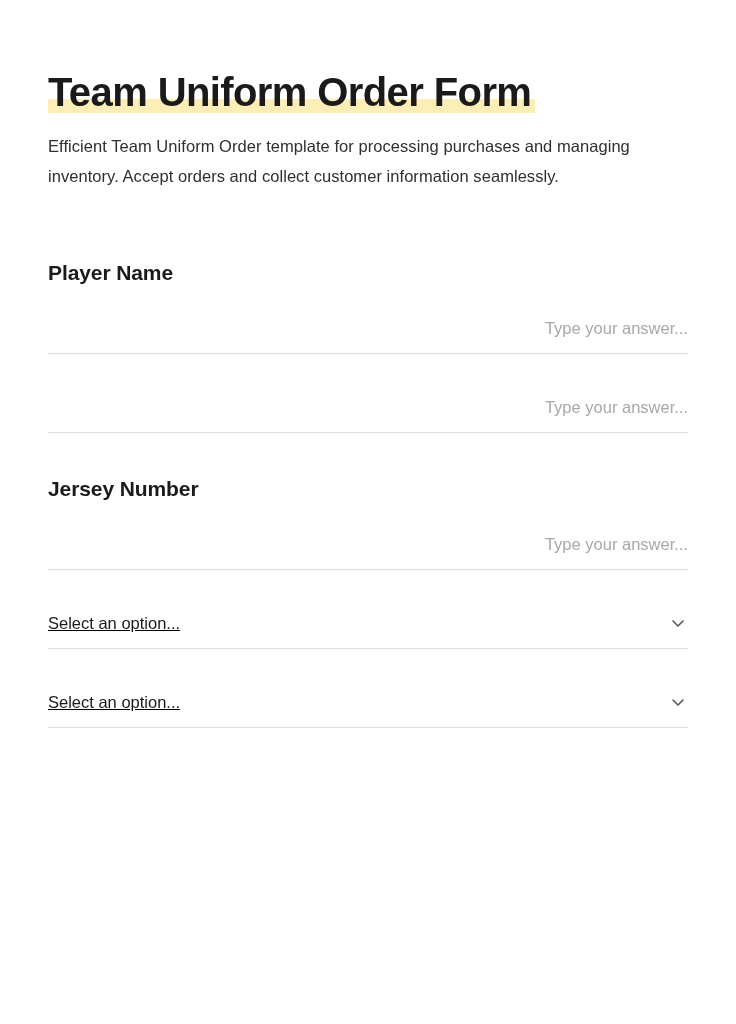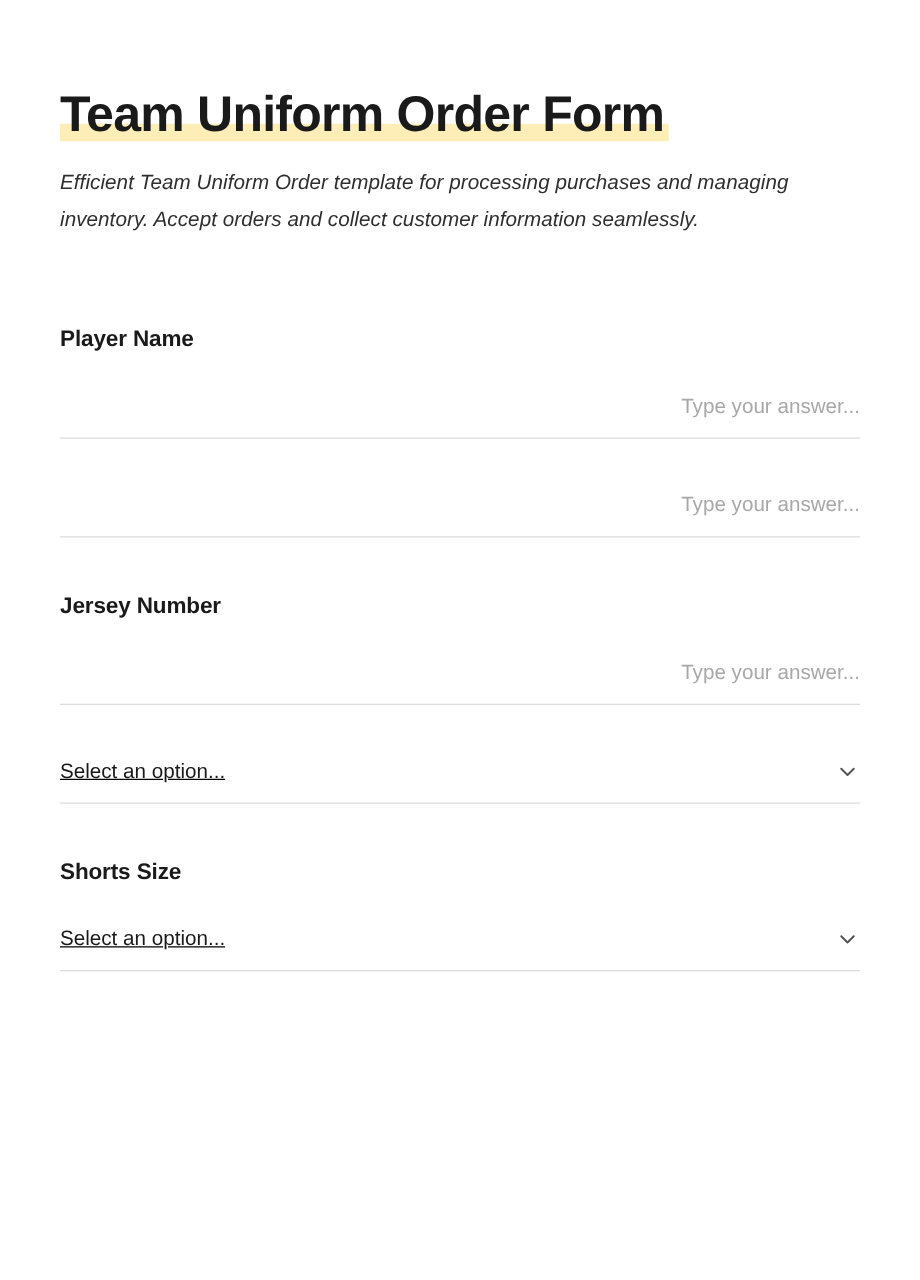--- a/index.html
+++ b/index.html
@@ -38,30 +38,29 @@
     line-height: 1.12;
     font-weight: 700;
     letter-spacing: -0.6px;
     color: #1a1a1a;
     padding-right: 4px;
   }
   .form-desc {
     margin-top: 16px;
     font-size: 16.5px;
     line-height: 1.82;
-    font-style: italic;
     color: #2f2f2f;
     max-width: 625px;
     letter-spacing: 0.05px;
   }
 
   
   .question { padding-top: 44px; }
   .question-label {
-    font-size: 18px;
+    font-size: 21px;
     font-weight: 700;
     color: #1a1a1a;
     letter-spacing: -0.1px;
     margin-bottom: 34px;
   }
   .field {
     position: relative;
     border-bottom: 1px solid #dcdcdc;
     padding-bottom: 15px;
   }
@@ -135,21 +134,20 @@
       <span class="select-value">Select an option...</span>
       <span class="chevron">
         <svg viewBox="0 0 16 16" width="16" height="16" fill="none" stroke="currentColor" stroke-width="1.6" stroke-linecap="round" stroke-linejoin="round">
           <polyline points="3,6 8,11 13,6"></polyline>
         </svg>
       </span>
     </div>
   </div>
 
   <div class="question">
-    <div class="question-label">Shorts Size</div>
     <div class="field select-field">
       <span class="select-value">Select an option...</span>
       <span class="chevron">
         <svg viewBox="0 0 16 16" width="16" height="16" fill="none" stroke="currentColor" stroke-width="1.6" stroke-linecap="round" stroke-linejoin="round">
           <polyline points="3,6 8,11 13,6"></polyline>
         </svg>
       </span>
     </div>
   </div>
 

